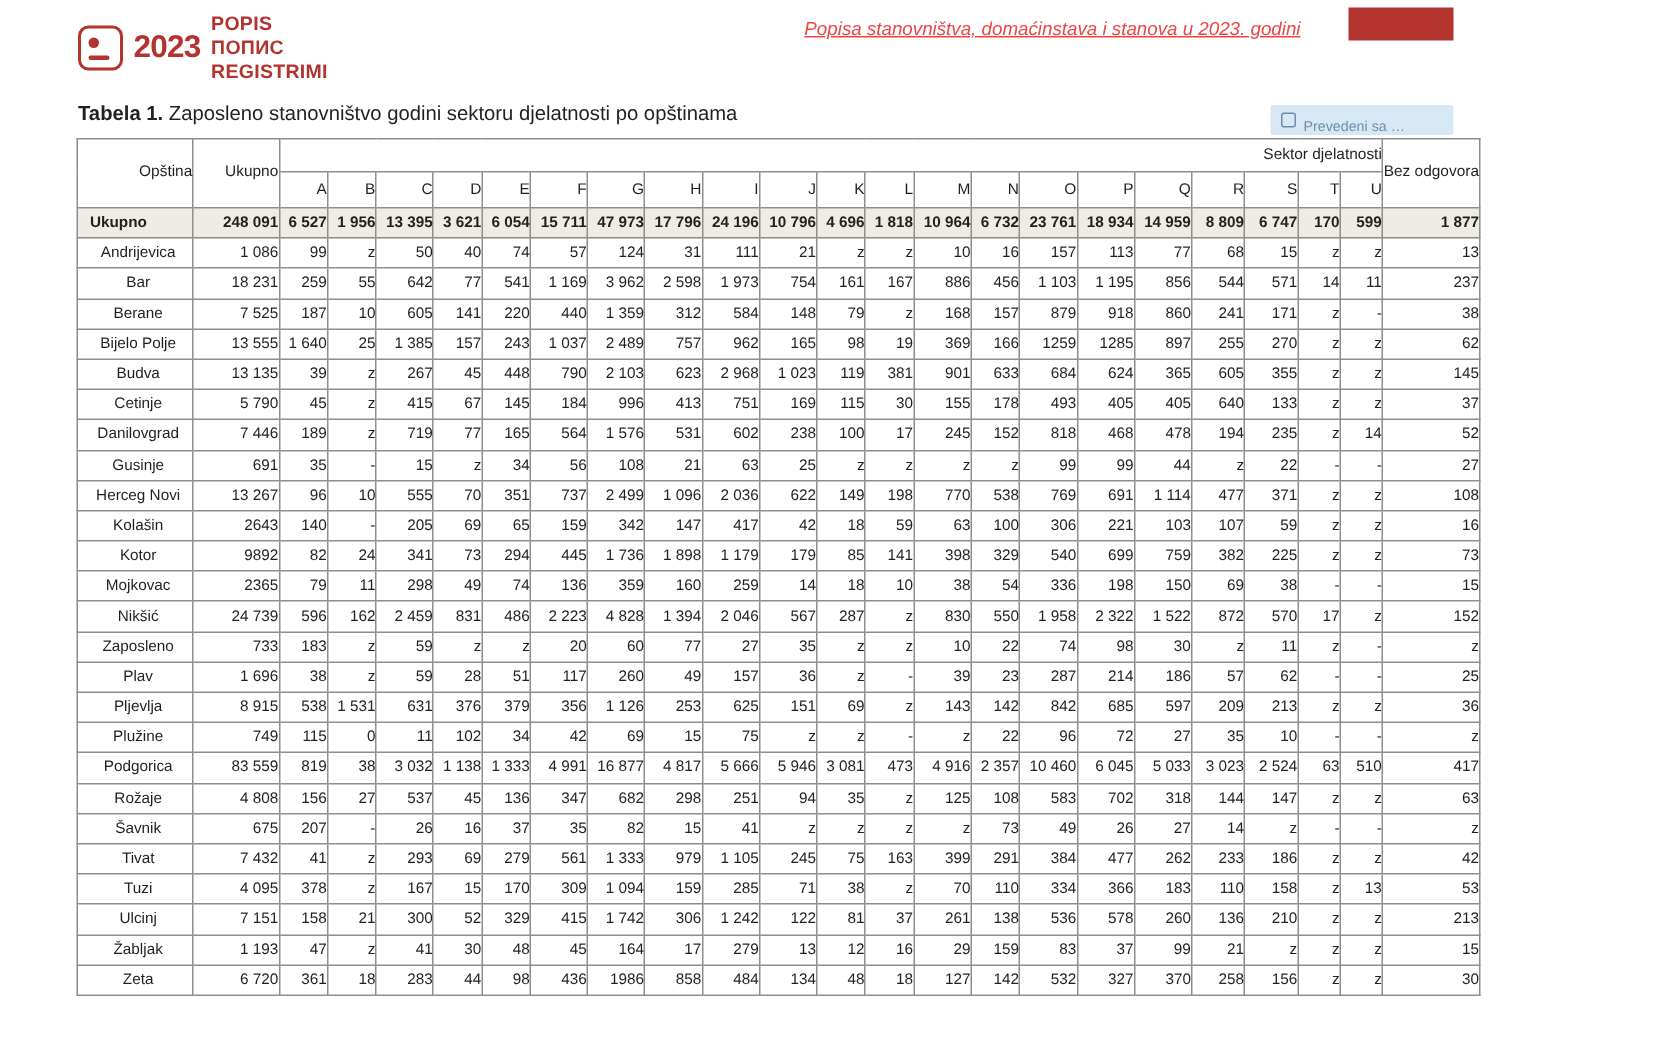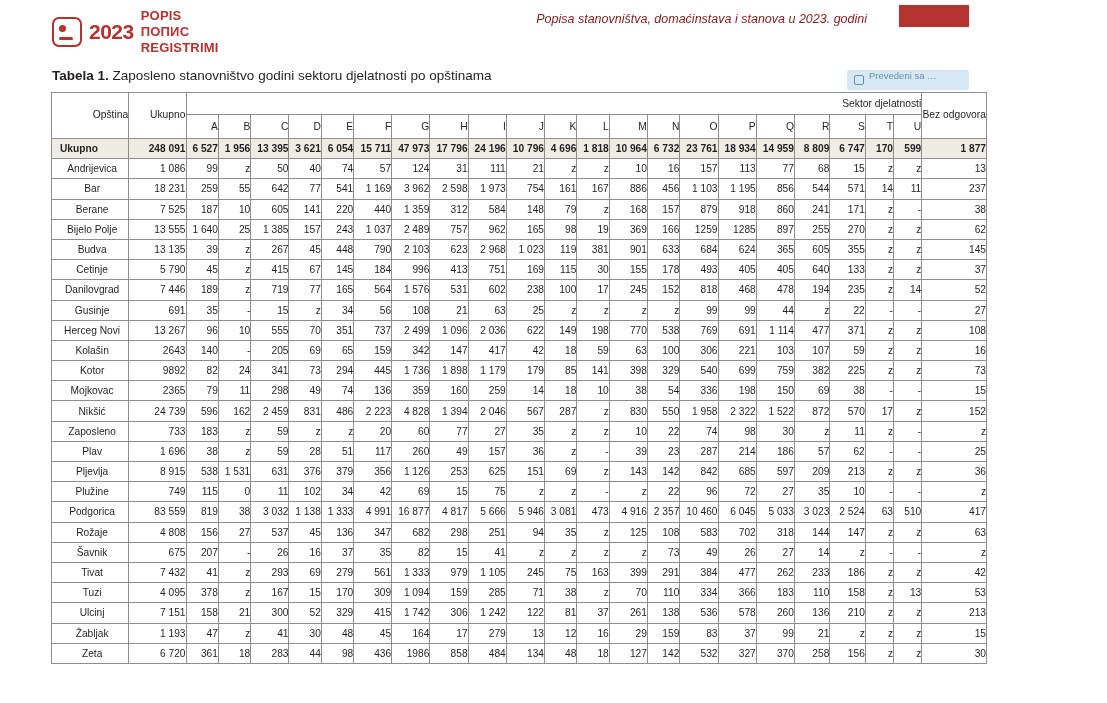--- a/index.html
+++ b/index.html
@@ -76,21 +76,22 @@
     color: #b3332f;
     letter-spacing: 0.2px;
     text-transform: uppercase;
   }
   .header-title {
     position: absolute;
     right: 120px;
     top: 12px;
     font-size: 12.5px;
     font-style: italic;
-    color: #7f1d1d;
+    color: #ef4444;
+    text-decoration: underline;
   }
   .header-swatch {
     position: absolute;
     right: 18px;
     top: 5px;
     width: 70px;
     height: 22px;
     background: #b3332f;
   }
 
@@ -99,21 +100,21 @@
     position: absolute;
     right: 18px;
     top: 70px;
     width: 122px;
     height: 20px;
     background: #d7e8f5;
     border-radius: 2px;
     color: #6b8fa8;
     font-size: 9.5px;
     display: flex;
-    align-items: flex-start;
+    align-items: flex-end;
     padding-left: 22px;
     box-sizing: border-box;
     overflow: hidden;
     white-space: nowrap;
   }
   .float-chip .chip-icon {
     position: absolute;
     left: 7px;
     top: 5px;
     width: 10px;

